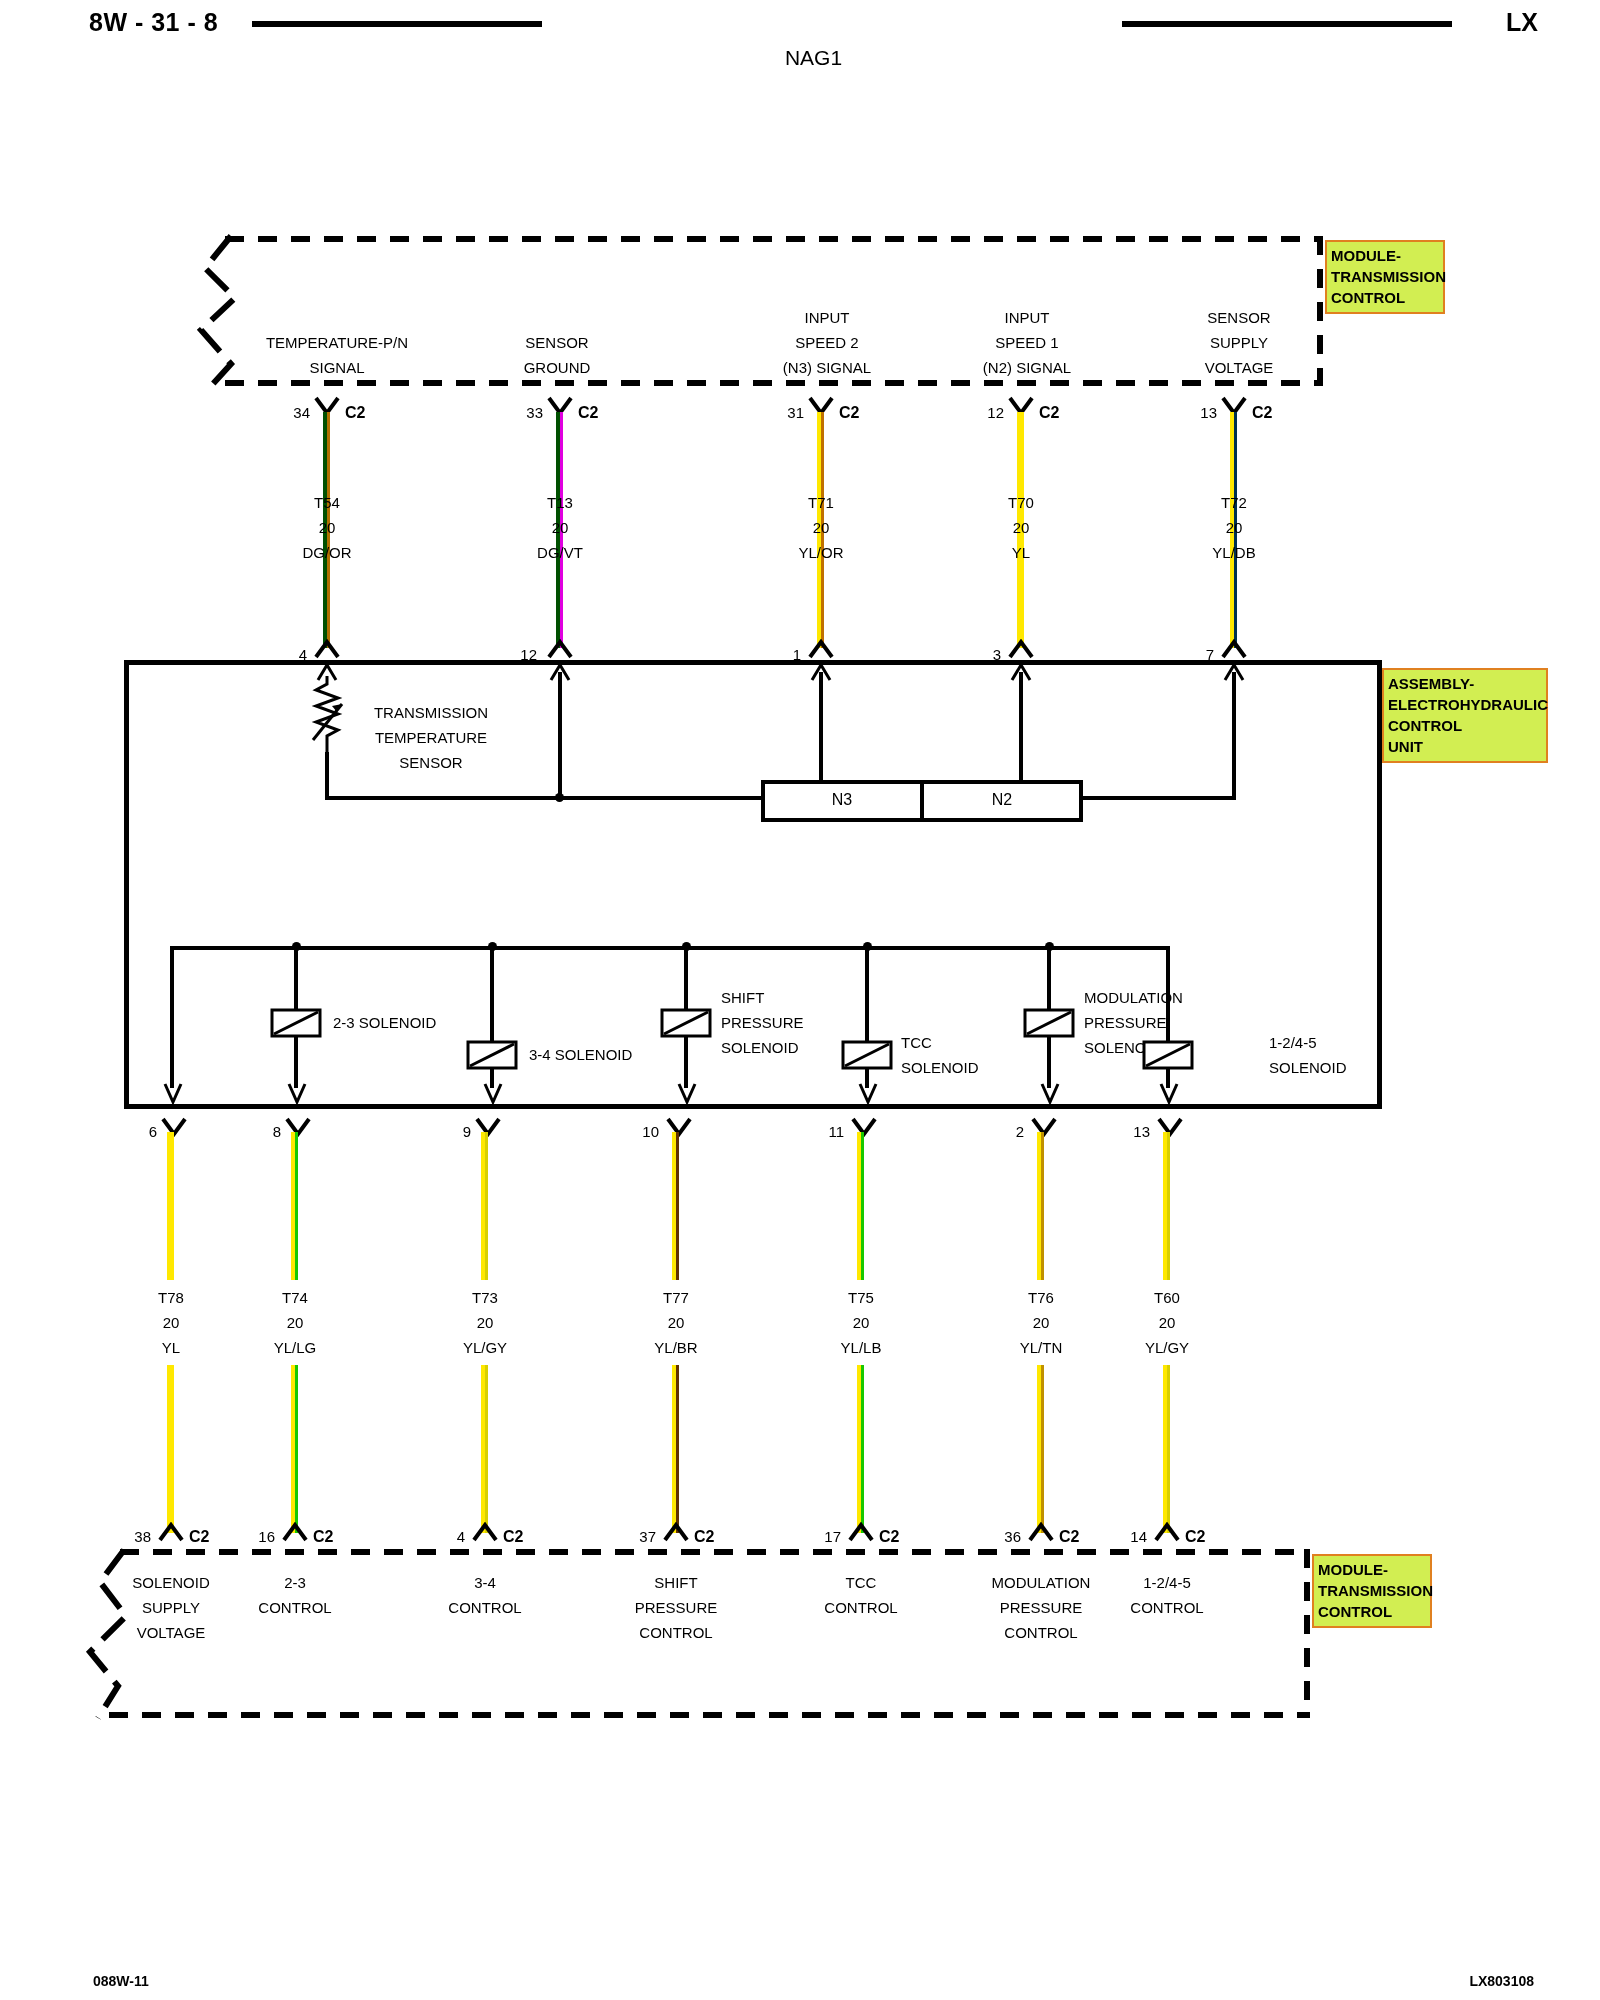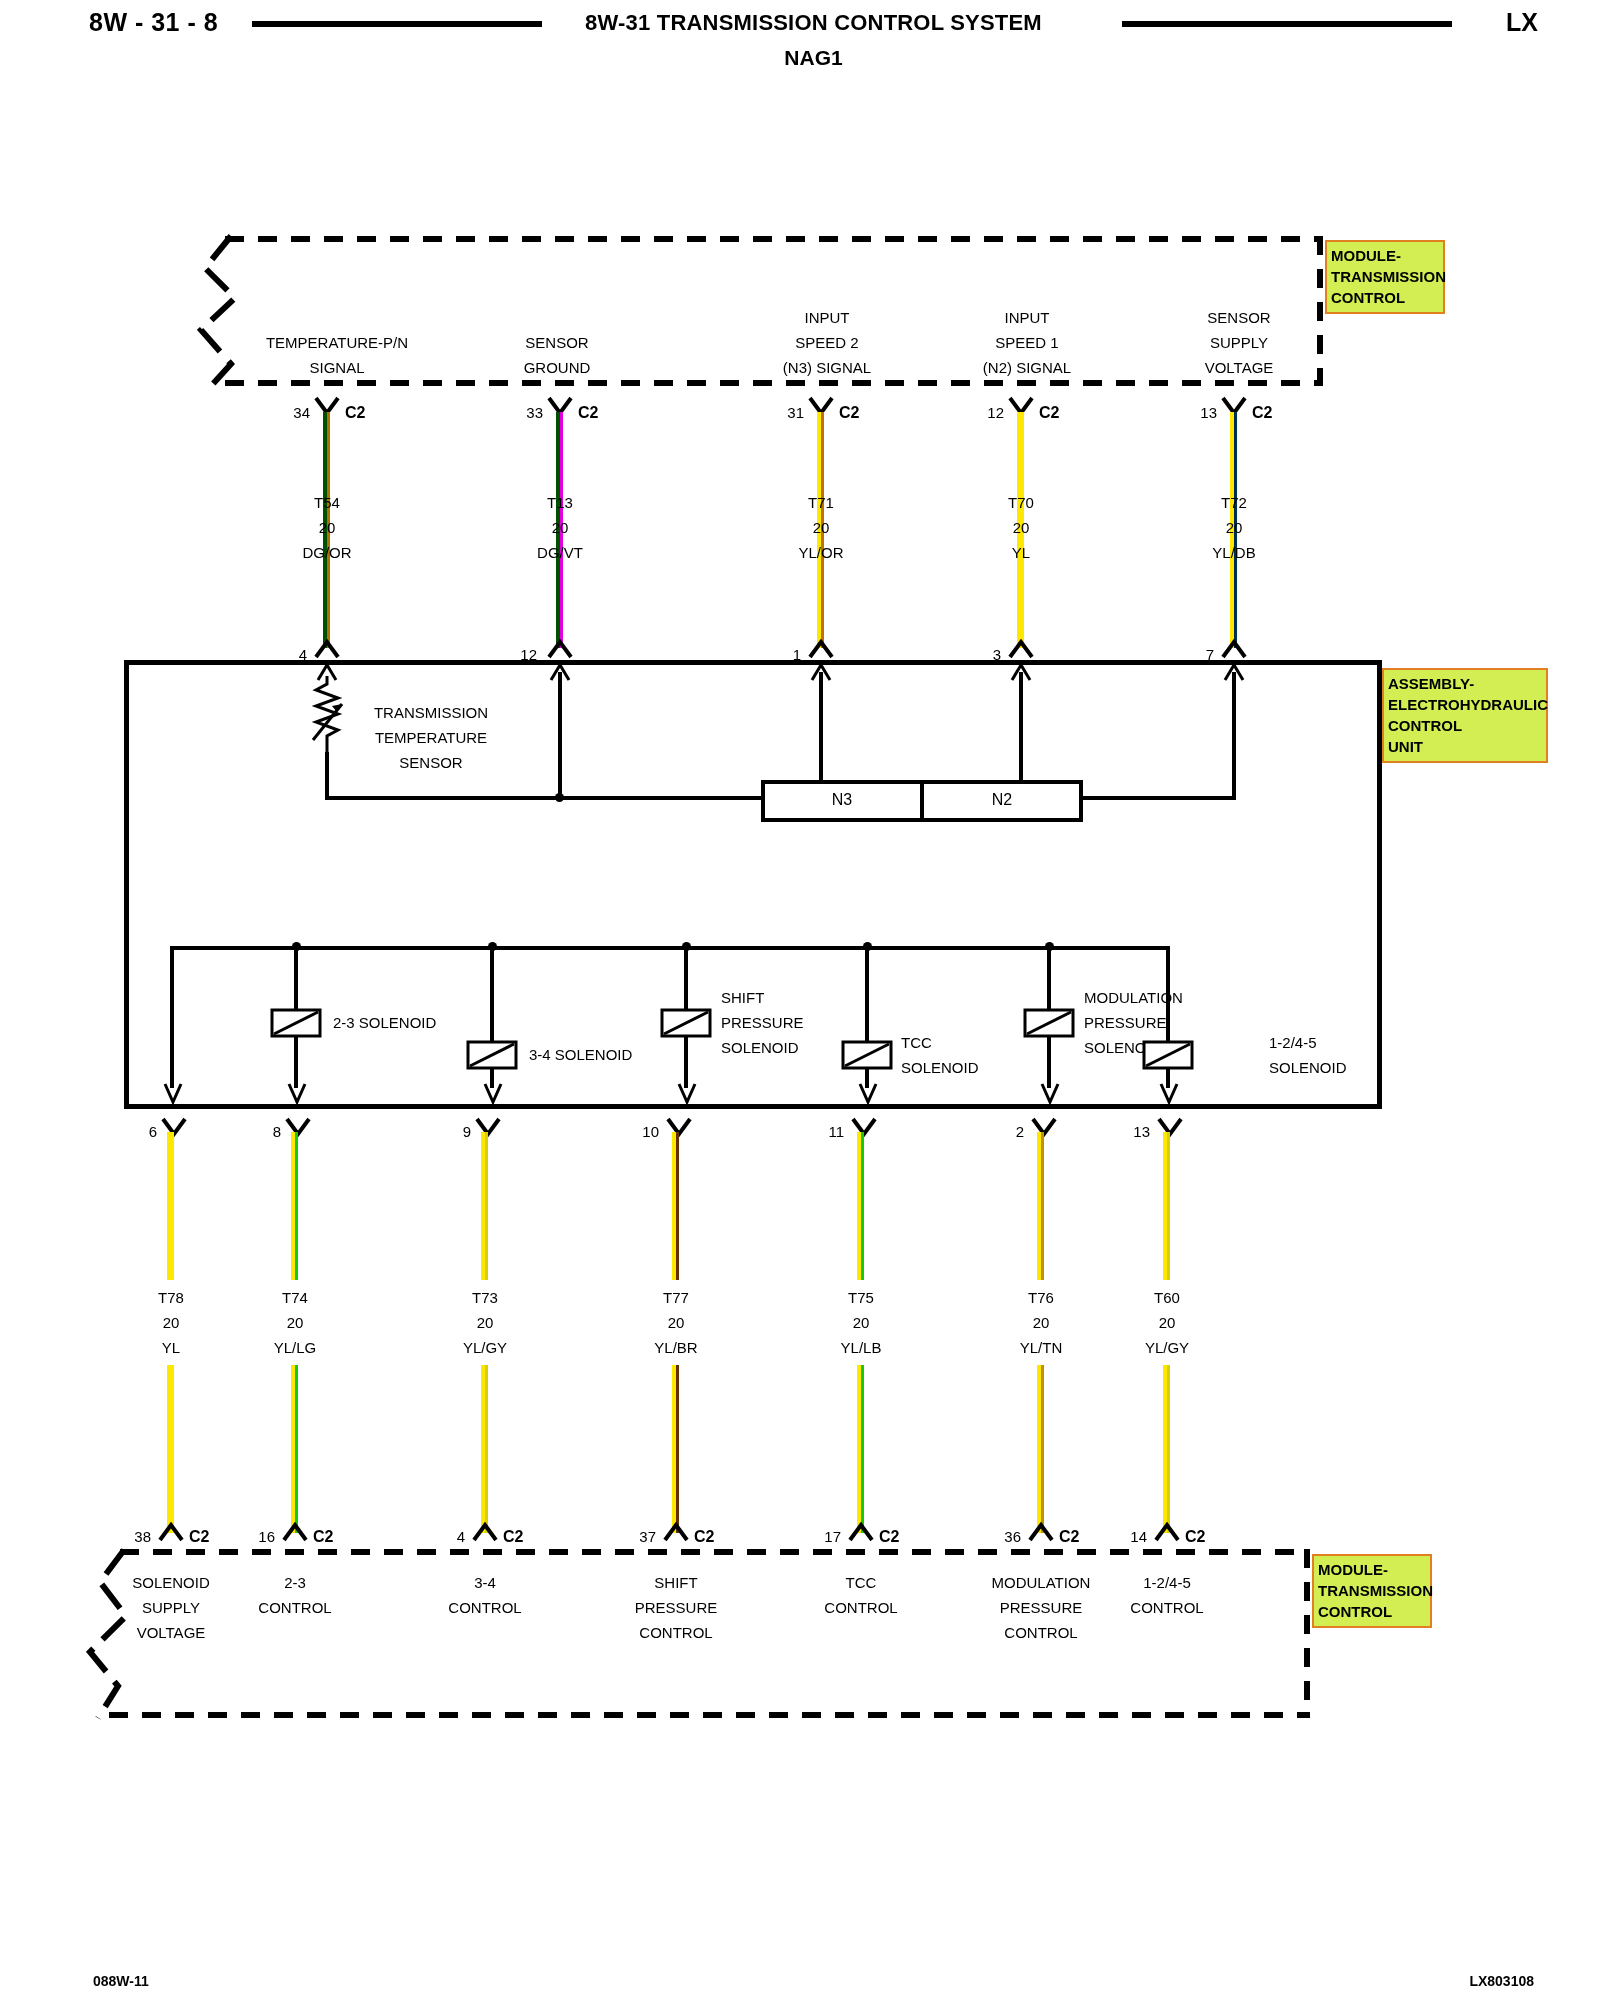--- a/index.html
+++ b/index.html
@@ -22,21 +22,21 @@
     position: absolute; right: 62px; top: 8px;
     font-size: 25px; font-weight: bold;
   }
   .hdr-title {
     position: absolute; left: 0; right: 0; top: 10px;
     text-align: center; font-size: 22px; font-weight: bold;
     letter-spacing: 0.2px;
   }
   .hdr-sub {
     position: absolute; left: 0; right: 0; top: 46px;
-    text-align: center; font-size: 21px; font-weight: bold;
+    text-align: center; font-size: 21px; font-weight: normal;
   }
   .hdr-rule { position: absolute; height: 6px; background: #000; top: 21px; }
   .hdr-rule.left  { left: 225px; width: 290px; }
   .hdr-rule.right { left: 1095px; width: 330px; }
 
   
   .ftr-left  { position: absolute; left: 66px;  top: 1973px; font-size: 14px; font-weight: bold; }
   .ftr-right { position: absolute; right: 66px; top: 1973px; font-size: 14px; font-weight: bold; }
 
   
@@ -93,21 +93,20 @@
 
   .boxlabel { position: absolute; font-size: 16px; text-align: center; transform: translateX(-50%); }
 </style>
 </head>
 <body>
 
 <div id="sheet">
 
   <div class="hdr-left">8W - 31 - 8</div>
   <div class="hdr-rule left"></div>
-  <div class="hdr-title">8W-31 TRANSMISSION CONTROL SYSTEM</div>
   <div class="hdr-sub">NAG1</div>
   <div class="hdr-rule right"></div>
   <div class="hdr-right">LX</div>
 
   <div class="dash-h" style="left:198px; top:236px; width:1098px;"></div>
 
   <div class="dash-h" style="left:198px; top:380px; width:1098px;"></div>
 
   <div class="dash-v" style="left:1290px; top:236px; height:150px;"></div>
 

